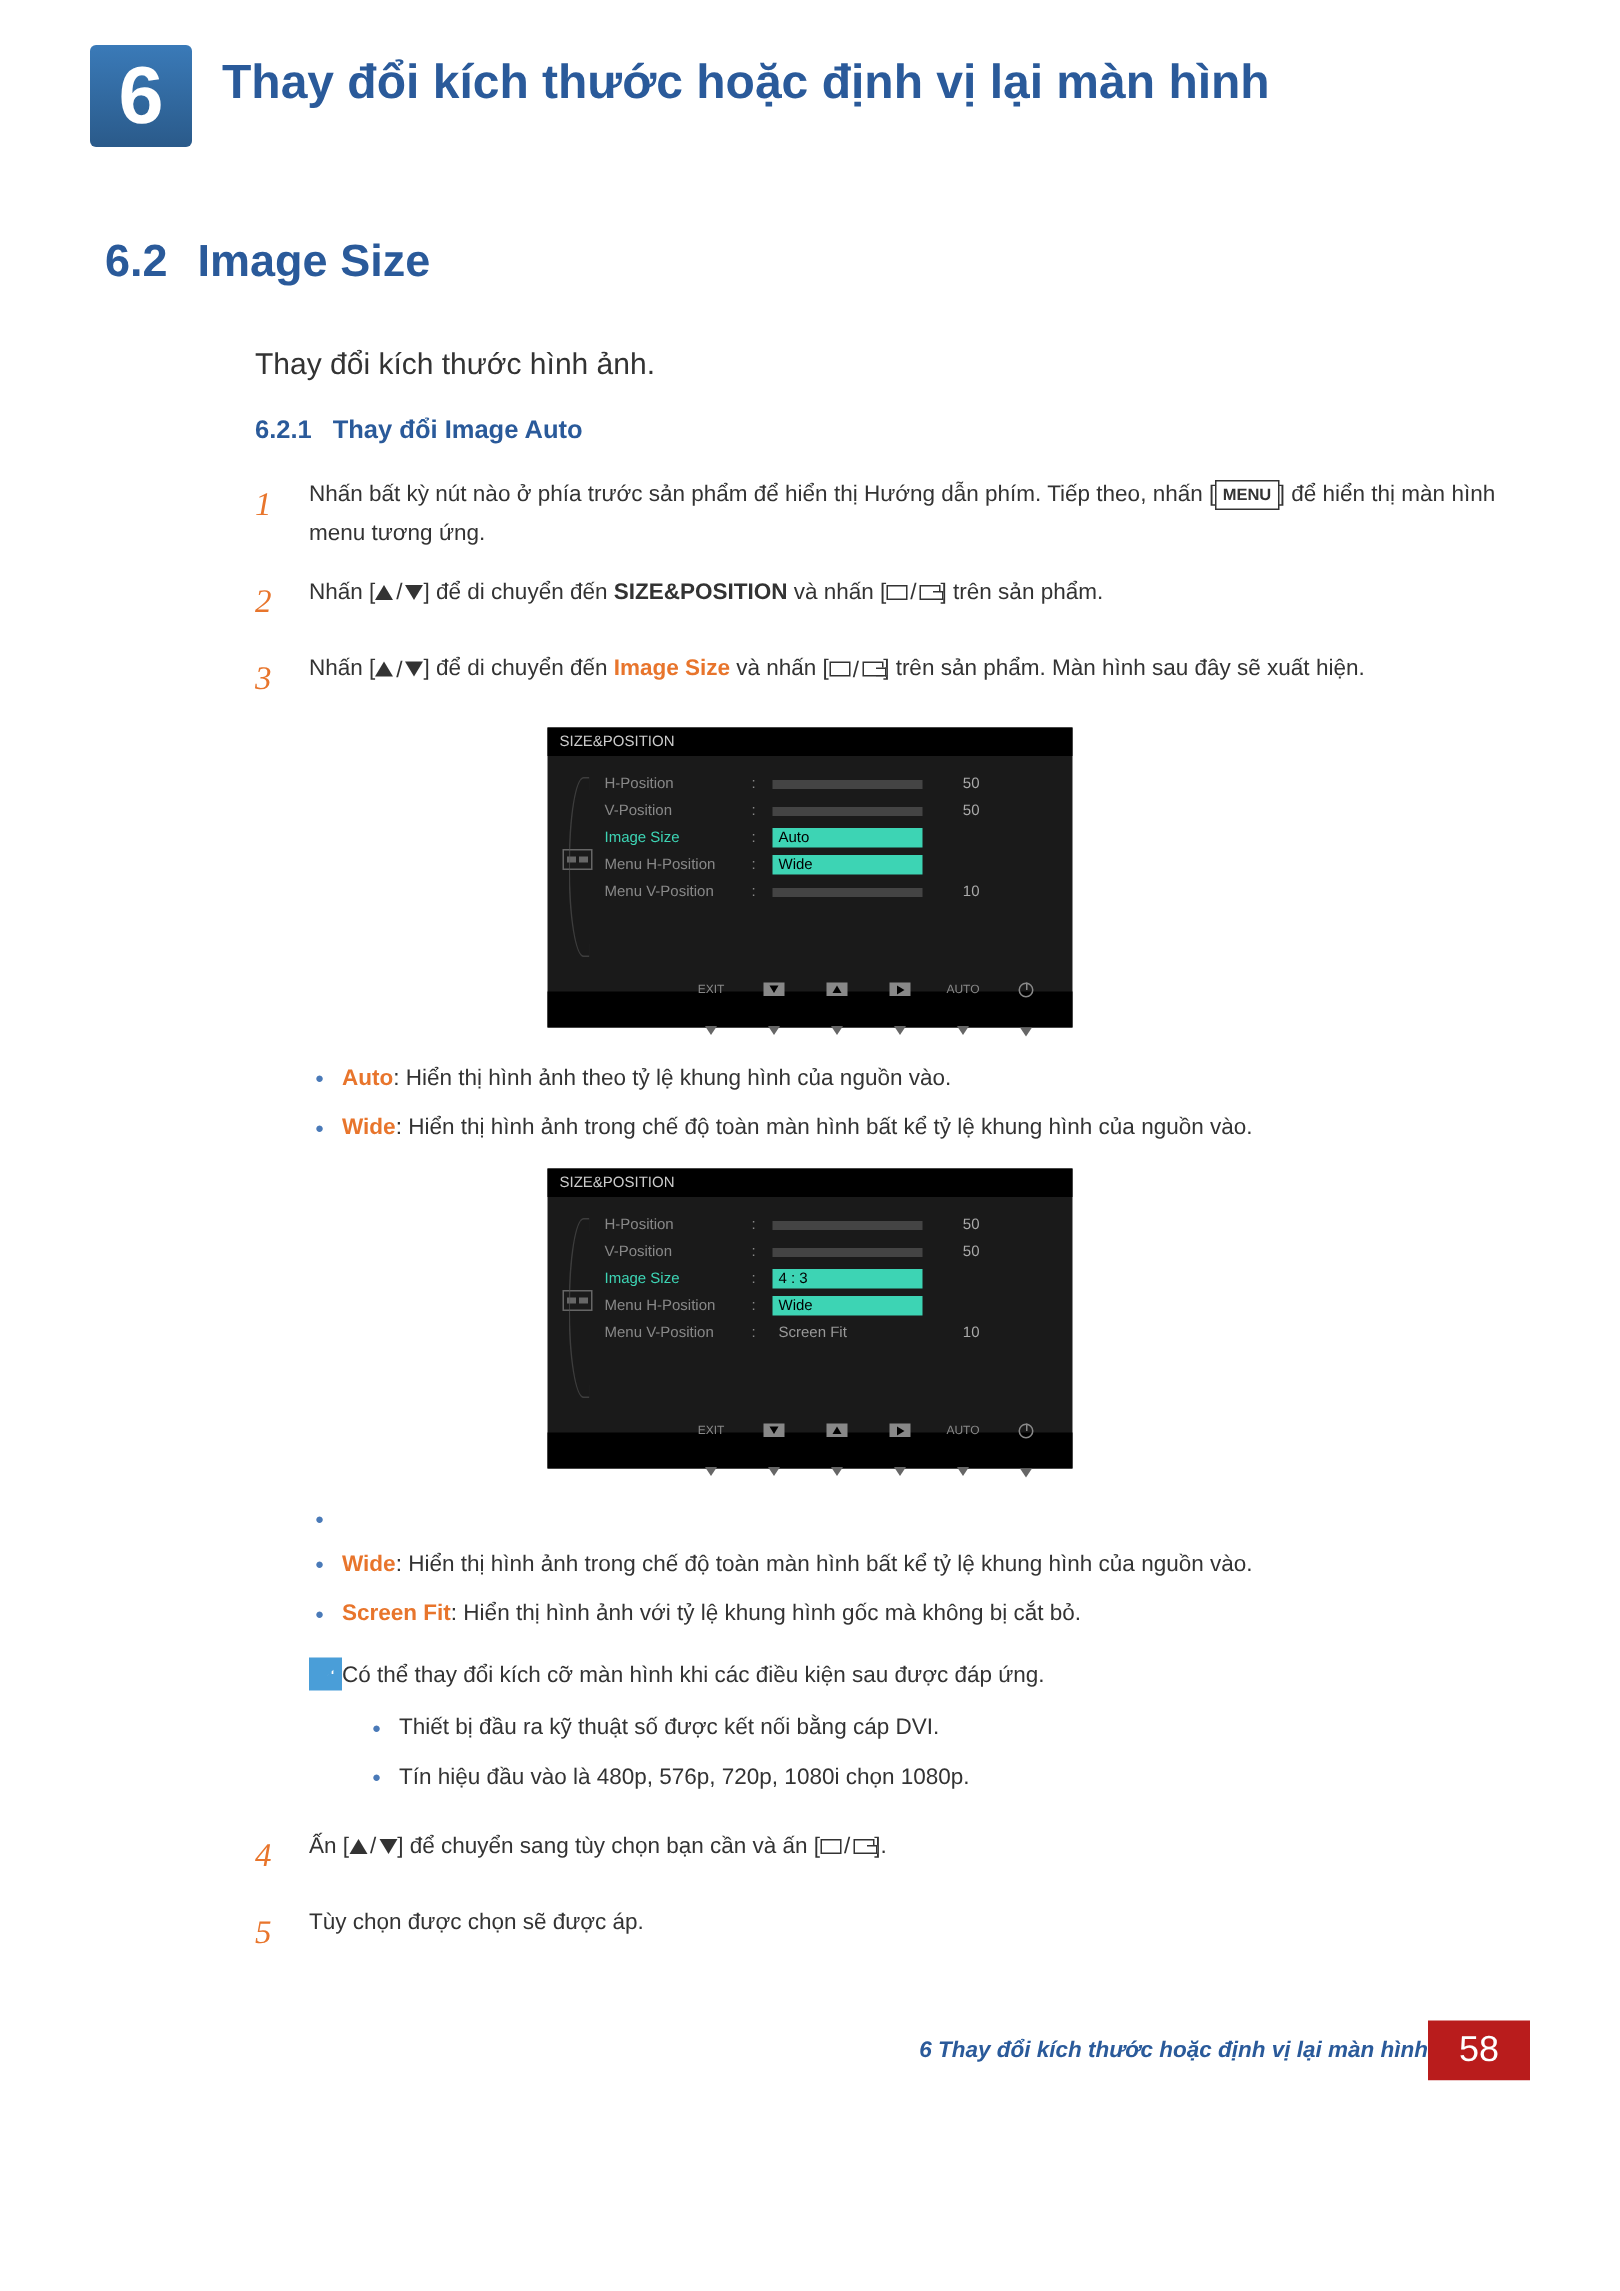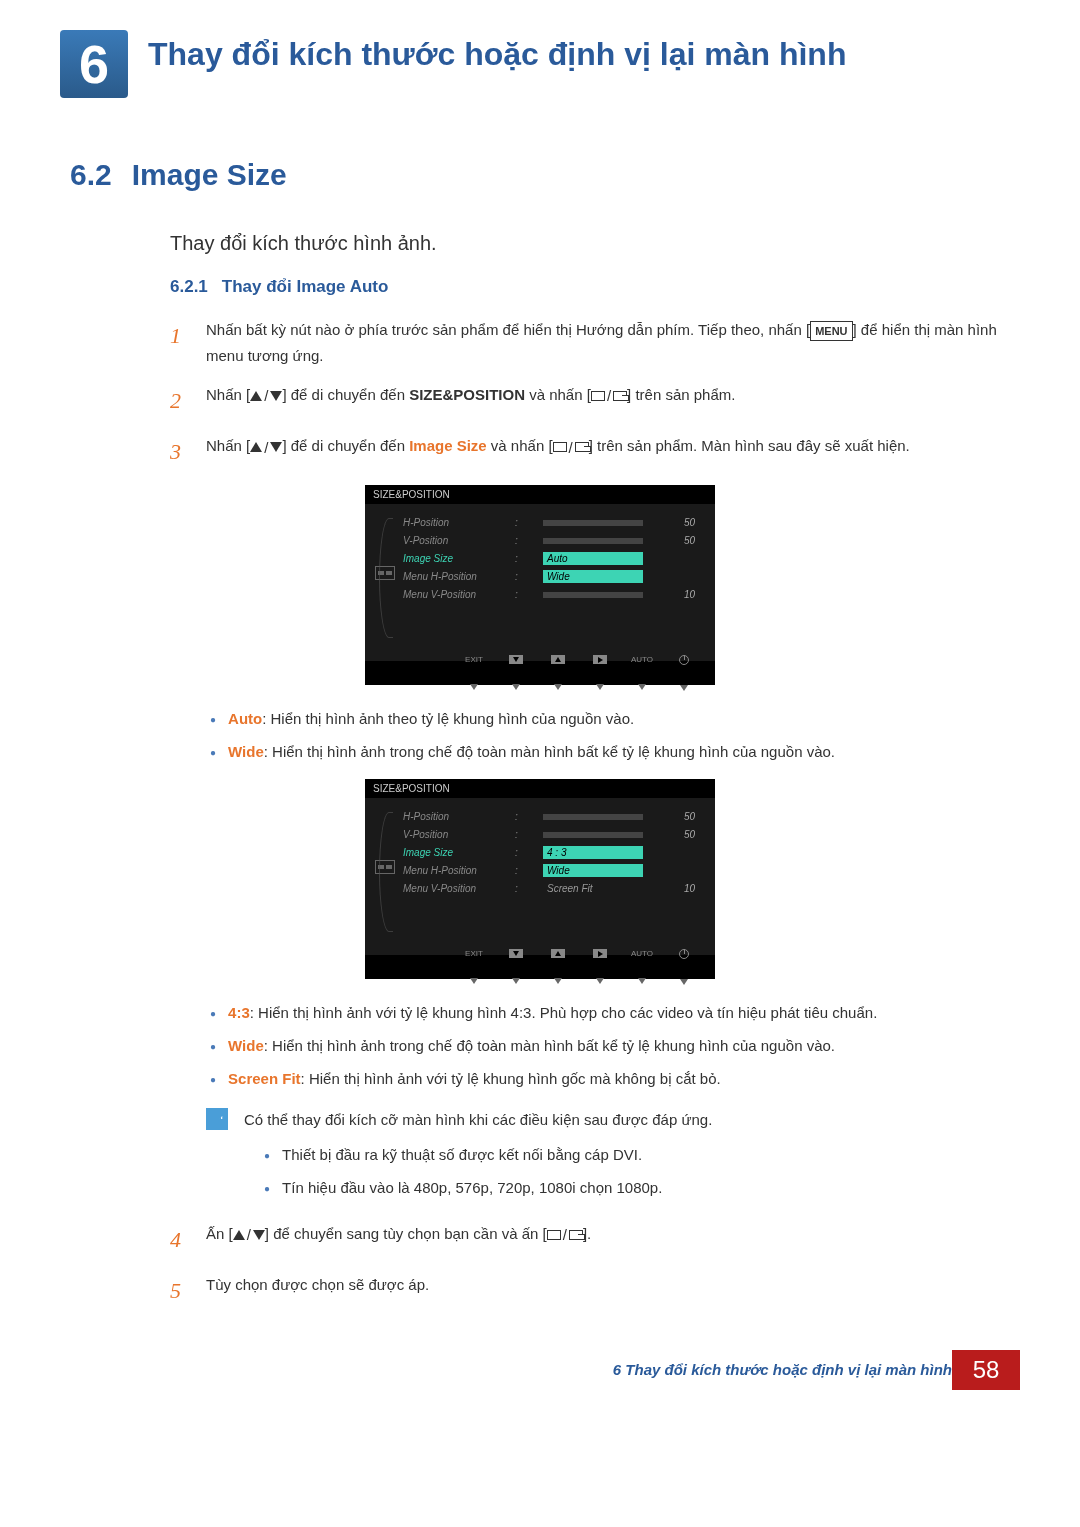--- a/index.html
+++ b/index.html
@@ -30,21 +30,21 @@
   .orange-bold { color: #e8752c; font-weight: bold; }
   .bold { font-weight: bold; }
 
   .osd-panel { width: 350px; height: 200px; background: #1a1a1a; margin: 10px auto 20px auto; font-size: 10px; color: #888; position: relative; }
   .osd-title { background: #000; color: #ccc; padding: 4px 8px; font-size: 10px; }
   .osd-body { display: flex; padding: 10px 14px 0 14px; height: 150px; position: relative; }
   .osd-curve { width: 14px; border-left: 1px solid #555; border-top: 1px solid #555; border-bottom: 1px solid #555; border-radius: 10px 0 0 10px / 60px 0 0 60px; height: 120px; margin-top:4px; opacity:0.6; }
   .osd-iconbox { position:absolute; left: 10px; top: 62px; width: 20px; height: 14px; border: 1px solid #666; display:flex; align-items:center; justify-content:center; }
   .osd-iconbox div { width:6px; height:4px; background:#666; margin:0 1px; display:inline-block; }
   .osd-rows { flex: 1; padding-left: 10px; }
-  .osd-row { display: flex; align-items: center; height: 18px; gap: 22px; font-style: italic; }
+  .osd-row { display: flex; align-items: center; height: 18px; gap: 8px; }
   .osd-label { width: 90px; font-size: 10px; }
   .osd-label.active { color: #3dd4b4; }
   .osd-colon { width: 6px; }
   .osd-slider { width: 100px; height: 6px; background: #444; position: relative; }
   .osd-slider-fill { height: 100%; background: #777; }
   .osd-val { width: 30px; text-align: right; color: #aaa; font-size:10px; }
   .osd-select { background: #3dd4b4; color: #000; padding: 1px 4px; width: 100px; font-size:10px; height:13px; line-height:11px; }
   .osd-opt { color: #999; padding:1px 4px; width:100px; font-size:10px; height:13px; }
   .osd-btnbar { position: absolute; bottom: 0; left: 0; right: 0; height: 24px; background: #000; display: flex; justify-content: flex-end; align-items: center; gap: 0; padding-right: 10px; }
   .osd-btn { width: 42px; display:flex; flex-direction:column; align-items:center; gap:20px; color:#888; font-size:8px; }
@@ -53,21 +53,21 @@
   .osd-btn-icon .t-d { width:0;height:0;border-left:3px solid transparent;border-right:3px solid transparent;border-top:5px solid #000; }
   .osd-btn-icon .t-u { width:0;height:0;border-left:3px solid transparent;border-right:3px solid transparent;border-bottom:5px solid #000; }
   .osd-btn-icon .t-r { width:0;height:0;border-top:3px solid transparent;border-bottom:3px solid transparent;border-left:5px solid #000; }
   .osd-btn-label { font-size:8px; color:#888; height:9px; }
   .pwr { width:10px;height:10px;border:1px solid #888;border-radius:50%;position:relative;}
   .pwr::after{content:'';position:absolute;width:1px;height:5px;background:#888;top:-1px;left:4px;}
 
   .bullet-list { padding-left: 150px; margin-bottom: 14px; }
   .bullet-item { display: flex; gap: 12px; font-size: 15px; line-height: 1.8; margin-bottom: 6px; }
   .bullet-dot { color: #4a7ab8; font-size: 10px; padding-top: 6px; }
-  .note-box { display: flex; gap: 16px; padding-left: 146px; margin-bottom: 14px; font-size:15px; }
+  .note-box { display: flex; padding-left: 146px; margin-bottom: 14px; font-size:15px; }
   .note-icon { width: 22px; height: 22px; background: #4a9ed8; display:flex; align-items:center; justify-content:center; flex-shrink:0; margin-top:2px; }
   .note-icon svg { width:14px; height:14px; }
   .note-content { flex: 1; line-height: 1.8; }
   .note-sub { padding-left: 20px; margin-top:8px; }
   .note-sub-item { display:flex; gap:12px; margin-bottom:6px; }
 
   .footer { display: flex; justify-content: flex-end; align-items: center; margin-top: 40px; padding-right:0; }
   .footer-text { color: #2a5a9a; font-weight: bold; font-size: 15px; font-style:italic; }
   .footer-pagebox { width: 68px; height: 40px; background: #b91c1c; color: #fff; display: flex; align-items: center; justify-content: center; font-size: 24px; }
 </style>
@@ -269,21 +269,20 @@
       <div class="osd-btn">
           <span class="pwr"></span>
           <span class="tri-down-s"></span>
         </div>
     </div>
   </div>
 
   <div class="bullet-list">
     <div class="bullet-item">
         <span class="bullet-dot">●</span>
-        <span><span class="orange-bold">4:3</span><span>: Hiển thị hình ảnh với tỷ lệ khung hình 4:3. Phù hợp cho các video và tín hiệu phát tiêu chuẩn.</span></span>
       </div>
     <div class="bullet-item">
         <span class="bullet-dot">●</span>
         <span><span class="orange-bold">Wide</span><span>: Hiển thị hình ảnh trong chế độ toàn màn hình bất kể tỷ lệ khung hình của nguồn vào.</span></span>
       </div>
     <div class="bullet-item">
         <span class="bullet-dot">●</span>
         <span><span class="orange-bold">Screen Fit</span><span>: Hiển thị hình ảnh với tỷ lệ khung hình gốc mà không bị cắt bỏ.</span></span>
       </div>
   </div>

